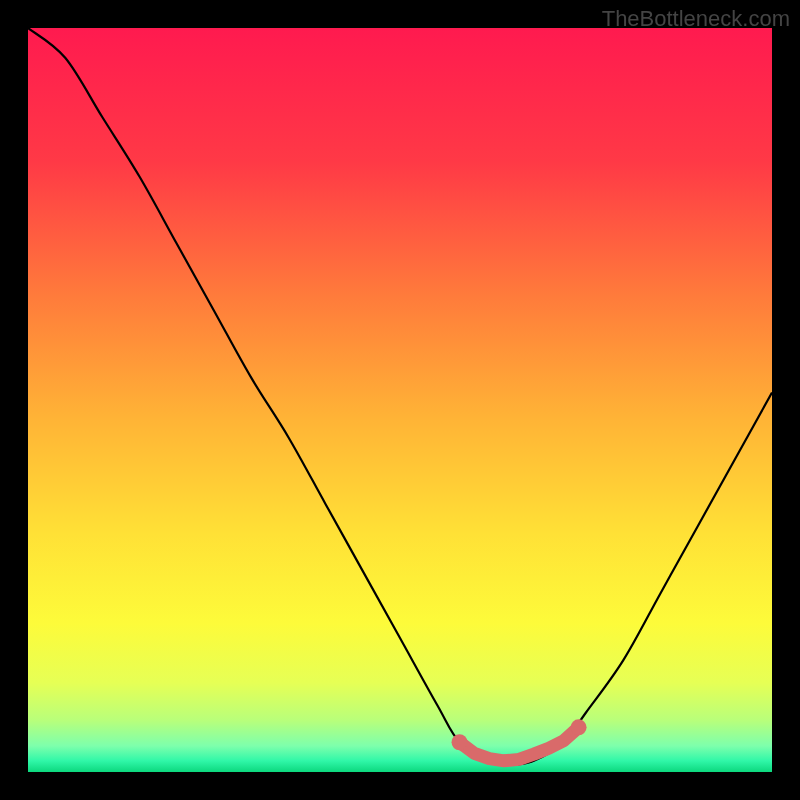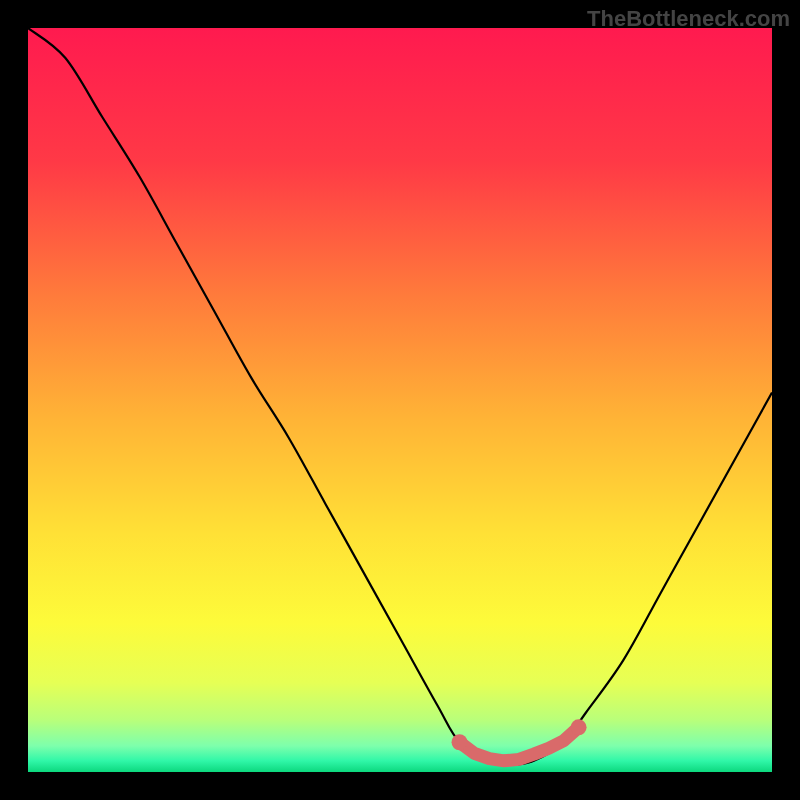--- a/index.html
+++ b/index.html
@@ -10,21 +10,21 @@
     height: 800px;
     position: relative;
     font-family: Arial, Helvetica, sans-serif;
   }
   .watermark {
     position: absolute;
     top: 6px;
     right: 10px;
     color: #444;
     font-size: 22px;
-    font-weight: bold;
+    font-weight: normal;
     z-index: 10;
   }
   .chart-area {
     position: absolute;
     left: 28px;
     top: 28px;
     width: 744px;
     height: 744px;
   }
   svg {

